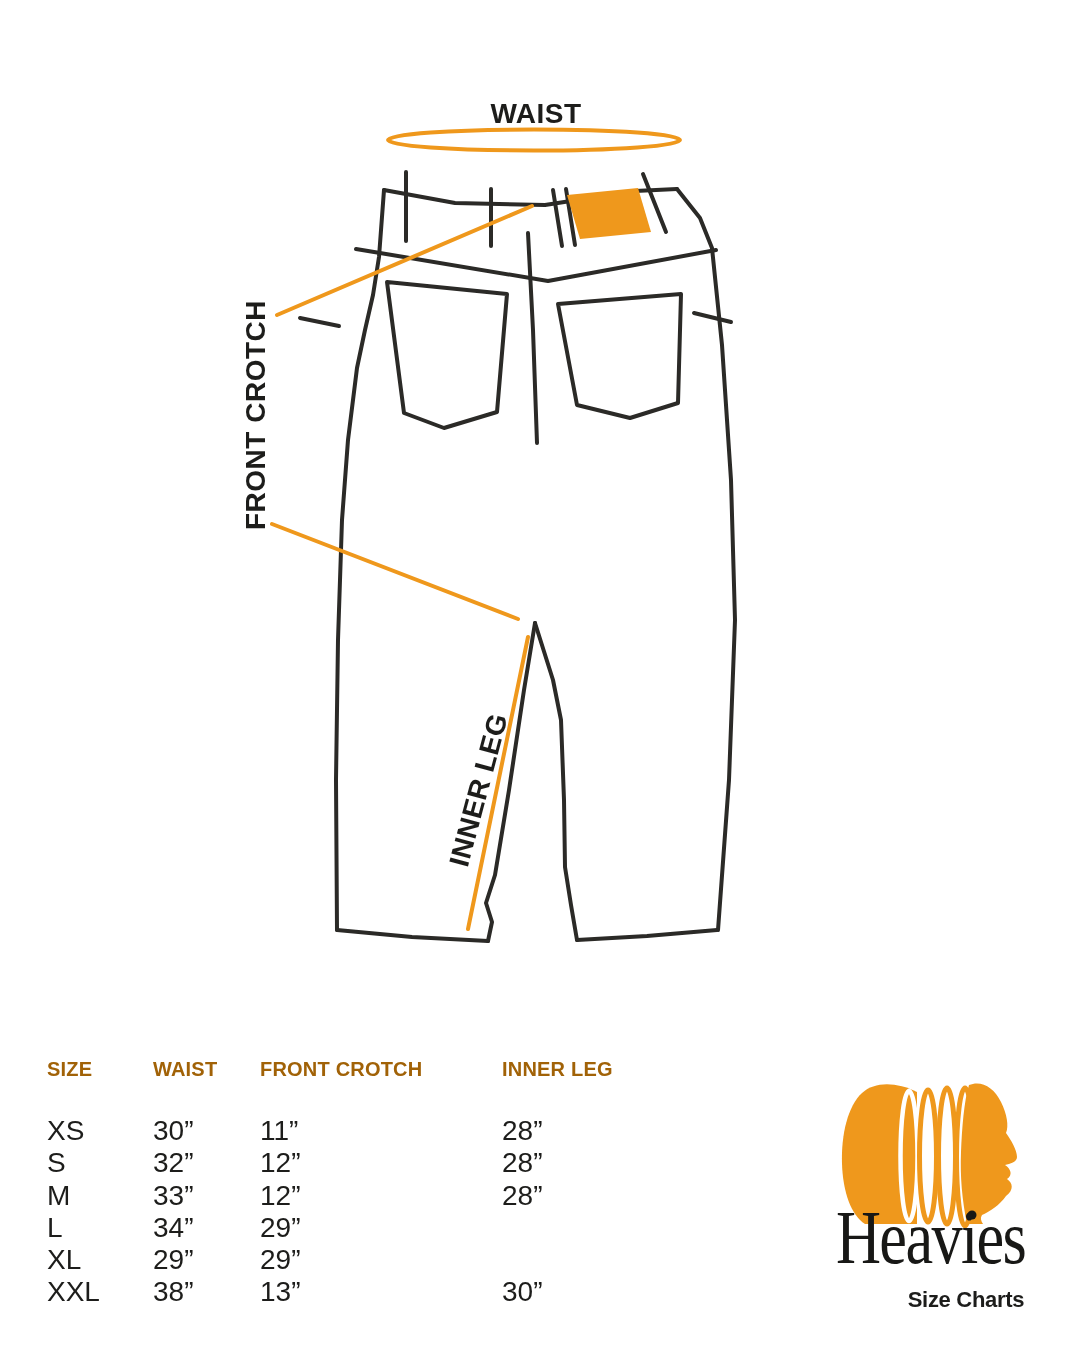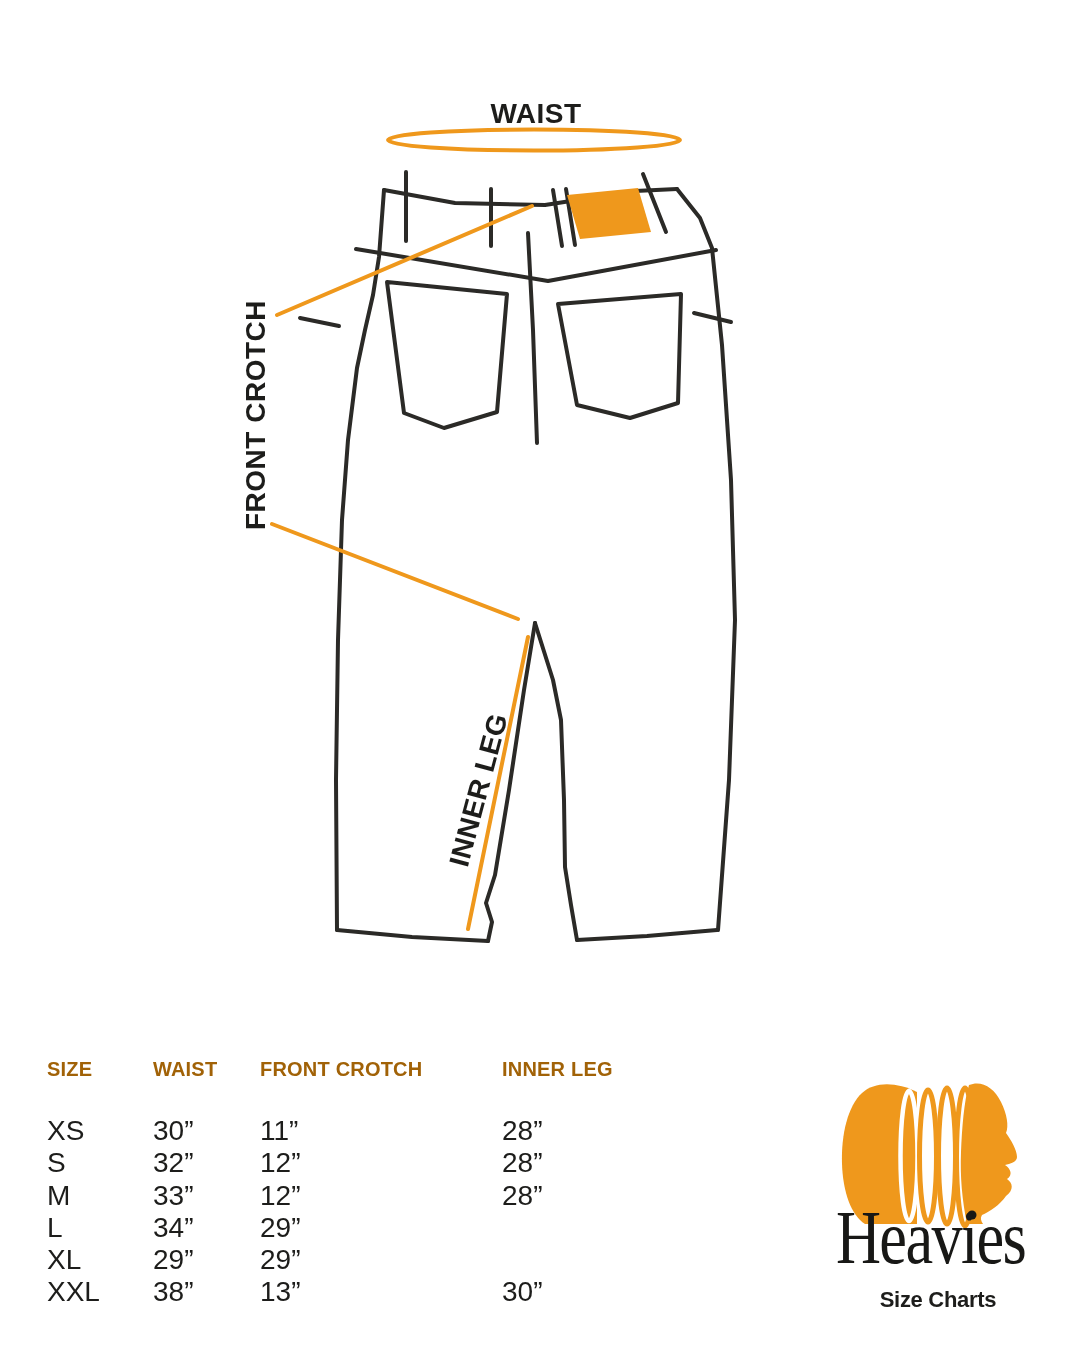--- a/index.html
+++ b/index.html
@@ -56,21 +56,21 @@
     font-size:76px;
     line-height:1;
     letter-spacing:-2px;
     color:#181816;
     transform:scaleX(0.82);
     transform-origin:left top;
     white-space:nowrap;
   }
   .brand-tagline{
     position:absolute;
-    left:838px;top:1287px;width:200px;
+    left:866px;top:1287px;width:200px;
     text-align:center;
     font-weight:bold;
     font-size:22px;
     letter-spacing:-0.3px;
     color:#1d1d1b;
   }
 </style>
 </head>
 <body>
 

